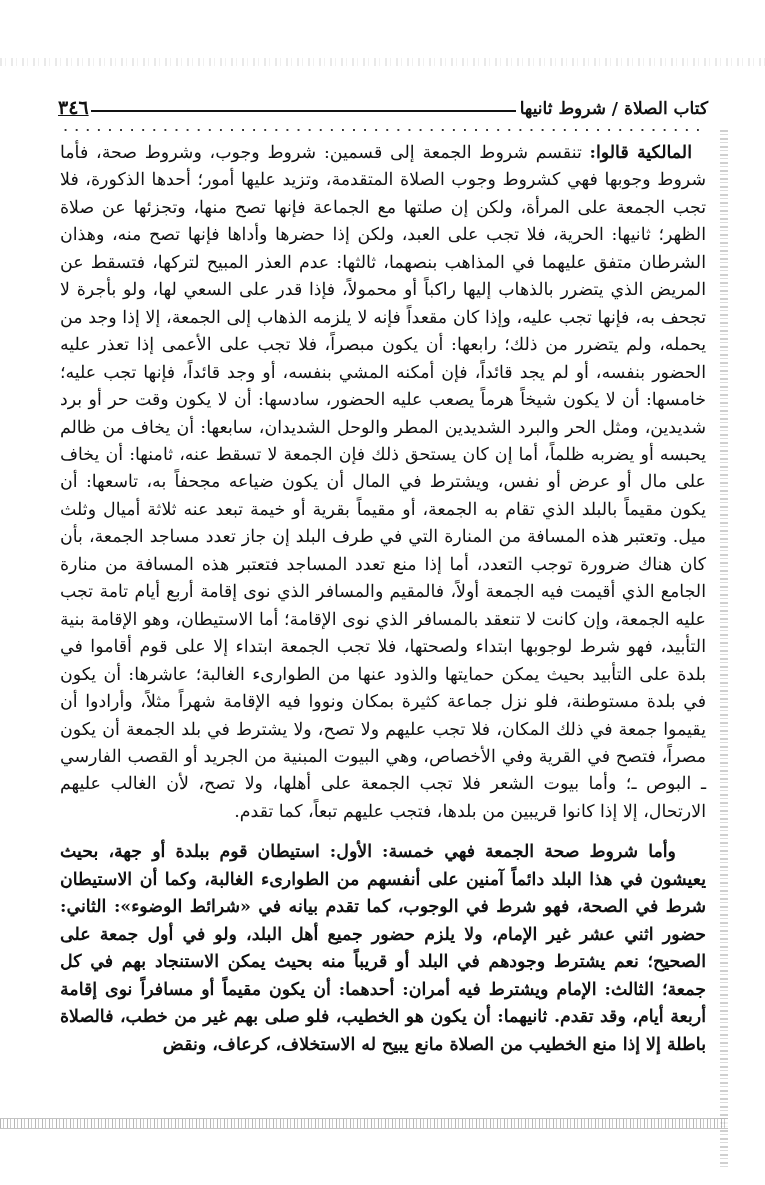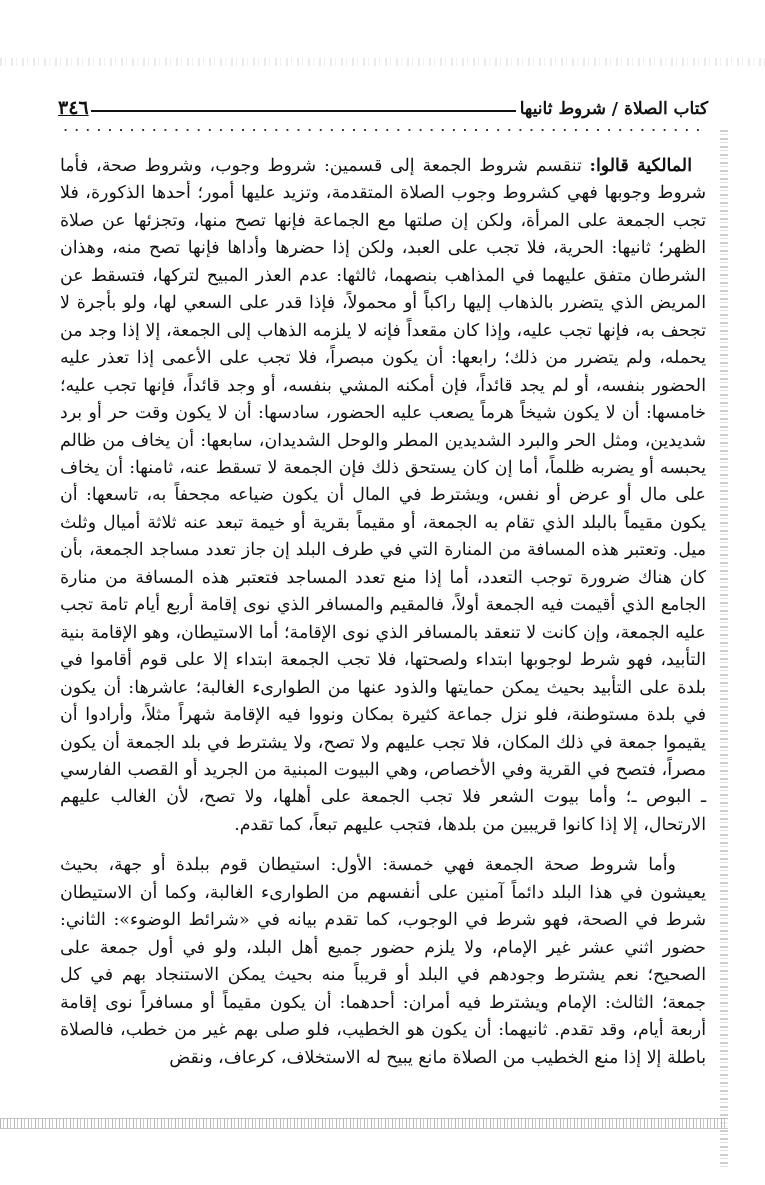--- a/index.html
+++ b/index.html
@@ -24,26 +24,26 @@
     flex: 1; border-bottom: 2px solid #111; margin-bottom: 6px;
   }
   .header .pagenum {
     font-weight: bold; font-size: 19px; white-space: nowrap; padding-right: 2px; text-decoration: underline;
   }
   .dots {
     position: absolute; left: 60px; top: 128px; width: 648px; height: 4px;
     background: radial-gradient(circle, #333 0.9px, transparent 1.3px) 0 0 / 11.1px 4px repeat-x;
   }
   .text-block {
-    position: absolute; left: 60px; top: 152px; width: 646px;
+    position: absolute; left: 60px; top: 139px; width: 646px;
     direction: rtl; text-align: justify; text-align-last: right;
     font-size: 17.4px; line-height: 27.45px;
   }
   .text-block p { margin: 0; text-indent: 14px; }
-  .text-block p.second { margin-top: 13px; text-indent: 30px; }
+  .text-block p.second { margin-top: 13px; text-indent: 30px; font-weight: bold; }
   .text-block .lead { font-weight: bold; }
   .border-right {
     position: absolute; left: 720px; top: 130px; width: 8px; height: 1040px;
     background: repeating-linear-gradient(180deg, #bfbfbf 0 2px, #ffffff 2px 4px, #d0d0d0 4px 5px, #ffffff 5px 8px);
     opacity: .75;
   }
   .border-bottom {
     position: absolute; left: 0; top: 1118px; width: 728px; height: 9px;
     background:
       repeating-linear-gradient(90deg, #9a9a9a 0 1px, #ffffff 1px 3px, #b4b4b4 3px 4px, #ffffff 4px 7px);

